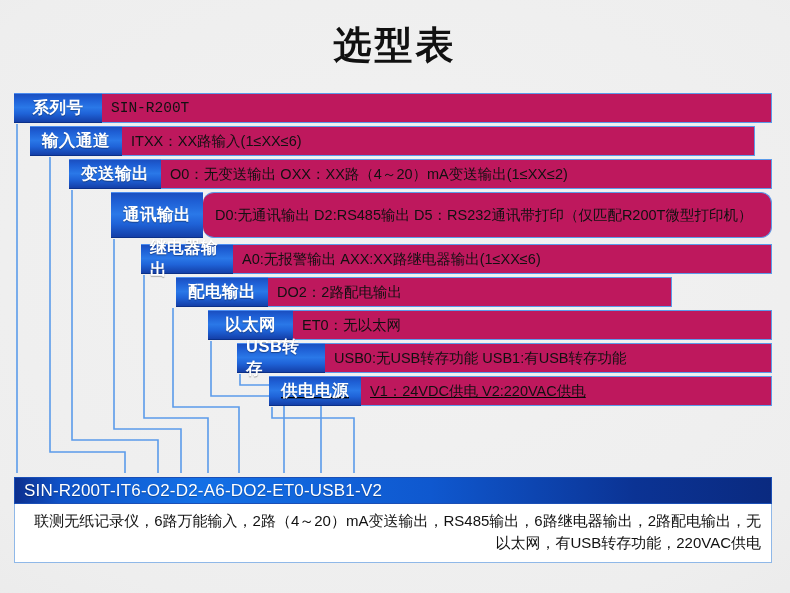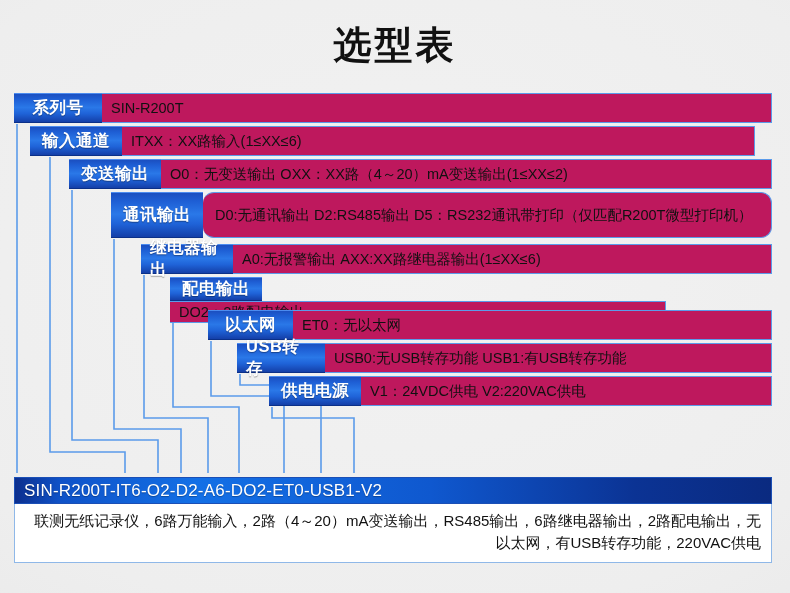--- a/index.html
+++ b/index.html
@@ -143,53 +143,53 @@
     <polyline points="72,190 72,440 158,440 158,473" fill="none" stroke="#5b9bea" stroke-width="1.6"></polyline>
     <polyline points="114,239 114,429 181,429 181,473" fill="none" stroke="#5b9bea" stroke-width="1.6"></polyline>
     <polyline points="144,275 144,418 208,418 208,473" fill="none" stroke="#5b9bea" stroke-width="1.6"></polyline>
     <polyline points="173,308 173,407 239,407 239,473" fill="none" stroke="#5b9bea" stroke-width="1.6"></polyline>
     <polyline points="211,341 211,396 284,396 284,473" fill="none" stroke="#5b9bea" stroke-width="1.6"></polyline>
     <polyline points="240,374 240,385 321,385 321,473" fill="none" stroke="#5b9bea" stroke-width="1.6"></polyline>
     <polyline points="272,407 272,418 354,418 354,473" fill="none" stroke="#5b9bea" stroke-width="1.6"></polyline>
   </svg>
 
 <div class="rows" id="rows-container">
-    <div class="row" style="left: 14px; top: 93px; width: 758px;">
+    <div class="row" style="left: 14px; top: 93px; width: 758px; font-family: Liberation Mono, monospace;">
       <div class="row-label" style="width: 88px;">系列号</div>
       <div class="row-content">SIN-R200T</div>
     </div>
     <div class="row" style="left: 30px; top: 126px; width: 725px;">
       <div class="row-label" style="width: 92px;">输入通道</div>
       <div class="row-content">ITXX：XX路输入(1≤XX≤6)</div>
     </div>
     <div class="row" style="left: 69px; top: 159px; width: 703px;">
       <div class="row-label" style="width: 92px;">变送输出</div>
       <div class="row-content">O0：无变送输出 OXX：XX路（4～20）mA变送输出(1≤XX≤2)</div>
     </div>
     <div class="row tall" style="left: 111px; top: 192px; width: 661px;">
       <div class="row-label" style="width: 92px;">通讯输出</div>
       <div class="row-content">D0:无通讯输出  D2:RS485输出 D5：RS232通讯带打印（仅匹配R200T微型打印机）</div>
     </div>
     <div class="row" style="left: 141px; top: 244px; width: 631px;">
       <div class="row-label" style="width: 92px;">继电器输出</div>
       <div class="row-content">A0:无报警输出 AXX:XX路继电器输出(1≤XX≤6)</div>
     </div>
-    <div class="row" style="left: 170px; top: 277px; width: 496px; flex-direction: column;">
+    <div class="row" style="left: 176px; top: 277px; width: 496px;">
       <div class="row-label" style="width: 92px;">配电输出</div>
       <div class="row-content">DO2：2路配电输出</div>
     </div>
     <div class="row" style="left: 208px; top: 310px; width: 564px;">
       <div class="row-label" style="width: 85px;">以太网</div>
       <div class="row-content">ET0：无以太网</div>
     </div>
     <div class="row" style="left: 237px; top: 343px; width: 535px;">
       <div class="row-label" style="width: 88px;">USB转存</div>
       <div class="row-content">USB0:无USB转存功能 USB1:有USB转存功能</div>
     </div>
-    <div class="row" style="left: 269px; top: 376px; width: 503px;">
+    <div class="row" style="left: 269px; top: 376px; width: 503px; text-decoration: underline;">
       <div class="row-label" style="width: 92px;">供电电源</div>
       <div class="row-content">V1：24VDC供电 V2:220VAC供电</div>
     </div>
   </div>
 
 <div class="summary">
   <div class="summary-code">SIN-R200T-IT6-O2-D2-A6-DO2-ET0-USB1-V2</div>
   <div class="summary-desc">联测无纸记录仪，6路万能输入，2路（4～20）mA变送输出，RS485输出，6路继电器输出，2路配电输出，无以太网，有USB转存功能，220VAC供电</div>
 </div>
 

